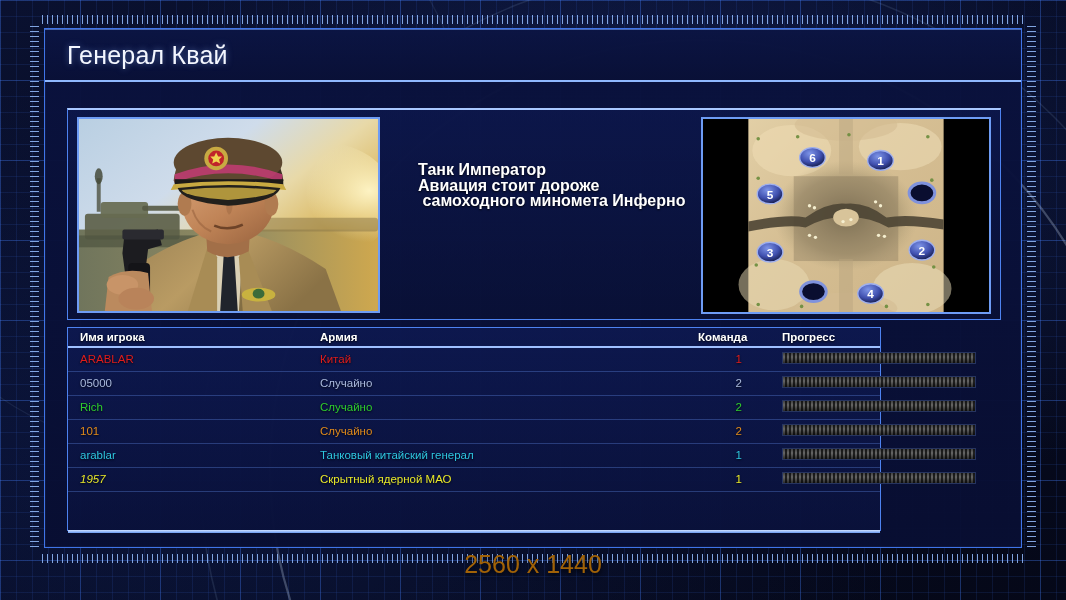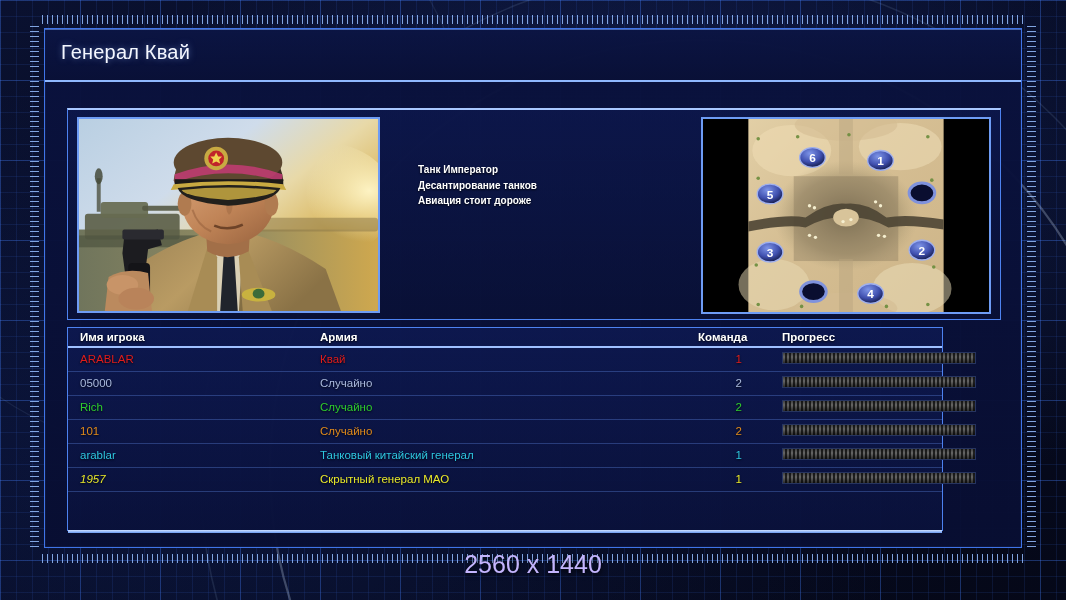--- a/index.html
+++ b/index.html
@@ -88,22 +88,22 @@
     background:
       linear-gradient(to bottom, rgba(12,22,70,0.6) 0%, rgba(9,16,54,0.85) 100%);
   }
   #title-bar::before {
     content: "";
     position: absolute; left: 0; right: 0; top: 0; height: 1px;
     background: rgba(120,165,255,0.55);
   }
   #page-title {
     position: absolute;
-    left: 16px; top: 12px;
-    font-size: 20px;
+    left: 22px; top: 12px;
+    font-size: 25px;
     color: #f4f7ff;
     letter-spacing: 0.2px;
     text-shadow: 0 0 6px rgba(140,180,255,0.5);
   }
 
   
   #info-panel {
     position: absolute;
     left: 22px; top: 79px;
     width: 934px; height: 212px;
@@ -123,21 +123,21 @@
   }
   #portrait-art { position: absolute; inset: 0; }
 
   
   #desc-block {
     position: absolute;
     left: 350px; top: 52px;
     width: 300px;
   }
   .desc-line {
-    font-size: 10px;
+    font-size: 16px;
     font-weight: bold;
     color: #ffffff;
     line-height: 15.6px;
     white-space: pre;
     text-shadow: 0 1px 2px rgba(0,0,0,0.85);
   }
 
   
   #minimap-frame {
     position: absolute;
@@ -146,21 +146,21 @@
     border: 2px solid #6e9cf5;
     background: #000;
     overflow: hidden;
   }
   #minimap-art { position: absolute; inset: 0; }
 
   
   #player-list {
     position: absolute;
     left: 22px; top: 298px;
-    width: 876px; height: 204px;
+    width: 814px; height: 204px;
     border: 1px solid #4d82f0;
     background: linear-gradient(to bottom, rgba(16,30,96,0.55) 0%, rgba(11,20,66,0.5) 100%);
   }
   #player-list::after {
     content: "";
     position: absolute; left: 0; right: 0; bottom: -3px; height: 3px;
     background: linear-gradient(to bottom, #cfe0ff, #6a9af0);
   }
 
   #list-header {
@@ -216,21 +216,21 @@
     background-blend-mode: multiply, normal;
   }
 
   
   #resolution-overlay {
     position: absolute;
     left: 0; right: 0;
     top: 550px;
     text-align: center;
     font-size: 25px;
-    color: #c4b5fd;
+    color: #a16207;
     text-shadow: 0 2px 5px rgba(0,0,0,0.95);
   }
 </style>
 </head>
 <body>
 
 <div id="bg-root">
   <div class="grid-fine"></div>
   <div class="grid-coarse"></div>
   <svg class="bg-arcs" viewBox="0 0 1066 600" preserveAspectRatio="none">
@@ -354,22 +354,22 @@
         <rect x="44" y="112" width="42" height="10" rx="2" fill="#2a2a30"></rect>
         <rect x="50" y="146" width="22" height="34" rx="4" fill="#141418"></rect>
         <path d="M30 160 Q48 150 70 156 L74 196 L26 196 Z" fill="#bb8a5e"></path>
         <ellipse cx="44" cy="168" rx="16" ry="10" fill="#c89468"></ellipse>
         <ellipse cx="58" cy="182" rx="18" ry="11" fill="#b9835a"></ellipse>
       </svg>
     </div>
 
     <div id="desc-block">
       <div class="desc-line">Танк Император</div>
-      <div class="desc-line">Десантирование танков</div>
       <div class="desc-line">Авиация стоит дороже</div>
+      <div class="desc-line"> самоходного миномета Инферно</div>
     </div>
 
     <div id="minimap-frame">
       <svg id="minimap-art" viewBox="0 0 290 197" preserveAspectRatio="none">
         <defs>
           <linearGradient id="sandG" x1="0" y1="0" x2="1" y2="1">
             <stop offset="0%" stop-color="#e2cfa6"></stop>
             <stop offset="40%" stop-color="#d6bf94"></stop>
             <stop offset="100%" stop-color="#cdb487"></stop>
           </linearGradient>
@@ -468,21 +468,21 @@
     <div id="list-header">
       <div class="col-head ch-name">Имя игрока</div>
       <div class="col-head ch-army">Армия</div>
       <div class="col-head ch-team">Команда</div>
       <div class="col-head ch-progress">Прогресс</div>
     </div>
 
     <div id="rows-host">
         <div class="player-row">
           <div class="cell c-name" style="color: rgb(224, 28, 28);">ARABLAR</div>
-          <div class="cell c-army" style="color: rgb(224, 28, 28);">Квай</div>
+          <div class="cell c-army" style="color: rgb(224, 28, 28);">Китай</div>
           <div class="cell c-team" style="color: rgb(224, 28, 28);">1</div>
           <div class="c-progress">
             <div class="bar-fill" style="width: 100%;"></div>
           </div>
         </div>
         <div class="player-row">
           <div class="cell c-name" style="color: rgb(169, 185, 221);">05000</div>
           <div class="cell c-army" style="color: rgb(169, 185, 221);">Случайно</div>
           <div class="cell c-team" style="color: rgb(169, 185, 221);">2</div>
           <div class="c-progress">
@@ -508,21 +508,21 @@
         <div class="player-row">
           <div class="cell c-name" style="color: rgb(46, 198, 224);">arablar</div>
           <div class="cell c-army" style="color: rgb(46, 198, 224);">Танковый китайский генерал</div>
           <div class="cell c-team" style="color: rgb(46, 198, 224);">1</div>
           <div class="c-progress">
             <div class="bar-fill" style="width: 100%;"></div>
           </div>
         </div>
         <div class="player-row">
           <div class="cell c-name" style="color: rgb(232, 232, 42); font-style: italic;">1957</div>
-          <div class="cell c-army" style="color: rgb(232, 232, 42);">Скрытный генерал МАО</div>
+          <div class="cell c-army" style="color: rgb(232, 232, 42);">Скрытный ядерной МАО</div>
           <div class="cell c-team" style="color: rgb(232, 232, 42);">1</div>
           <div class="c-progress">
             <div class="bar-fill" style="width: 100%;"></div>
           </div>
         </div>
       </div>
   </div>
 </div>
 
 <div id="resolution-overlay">2560 x 1440</div>

